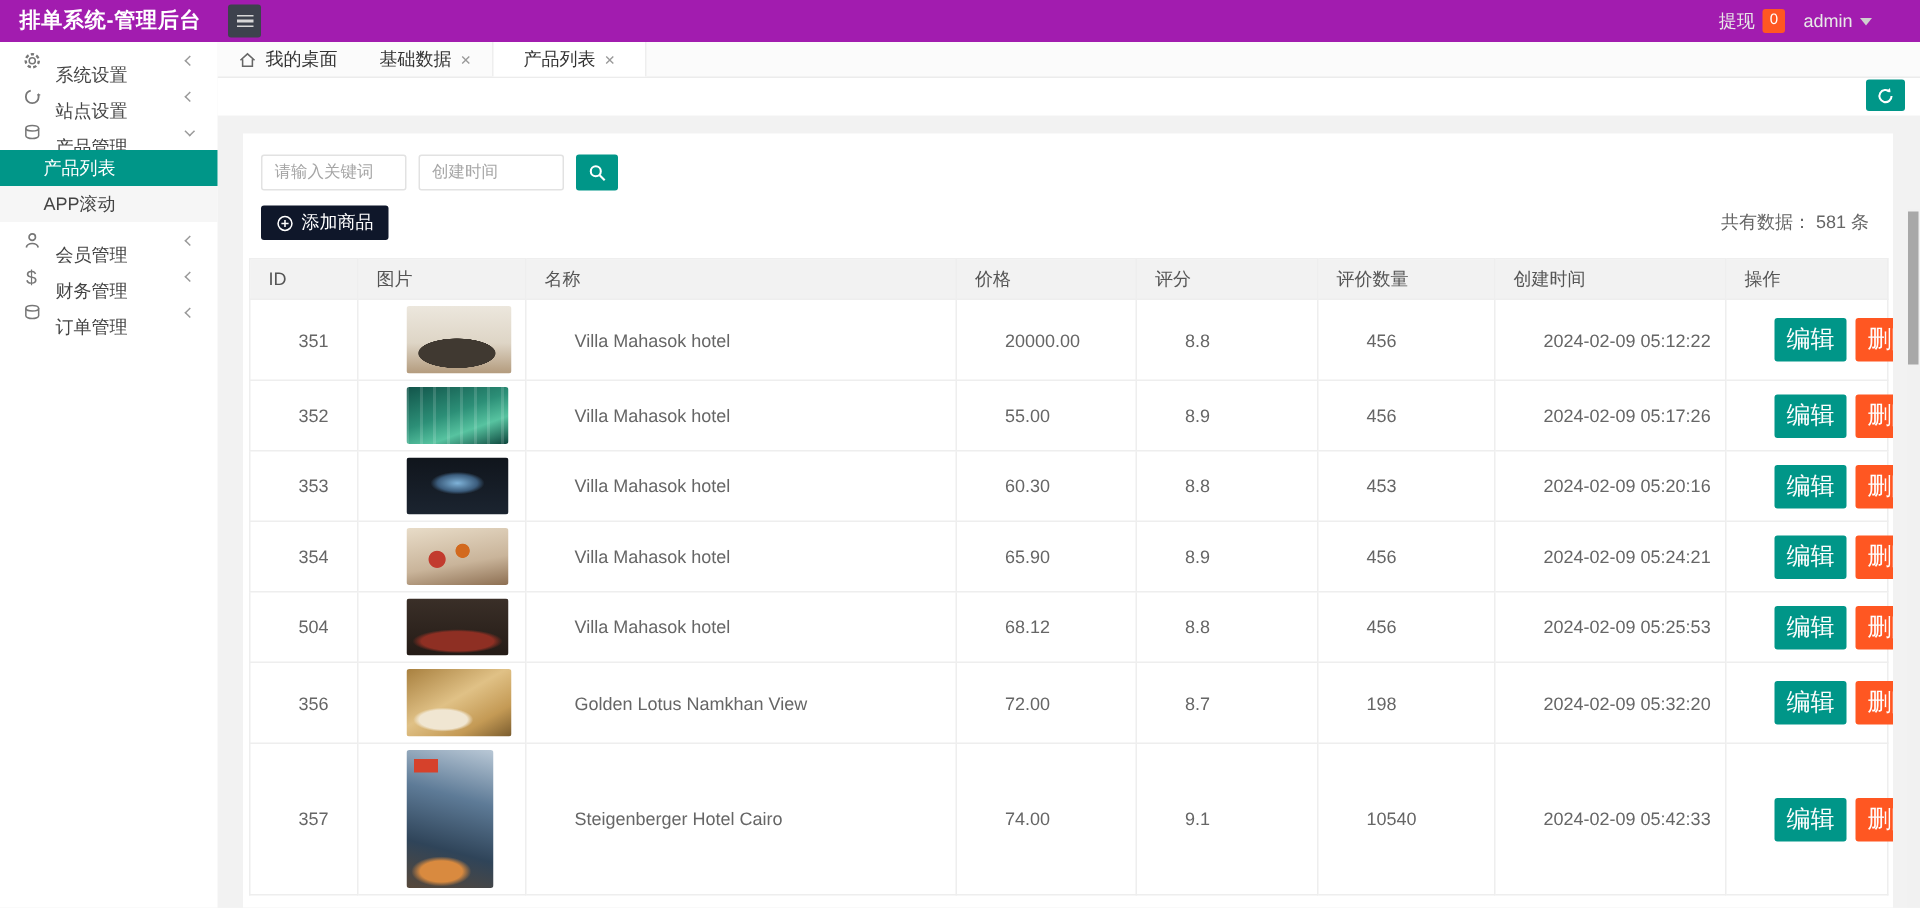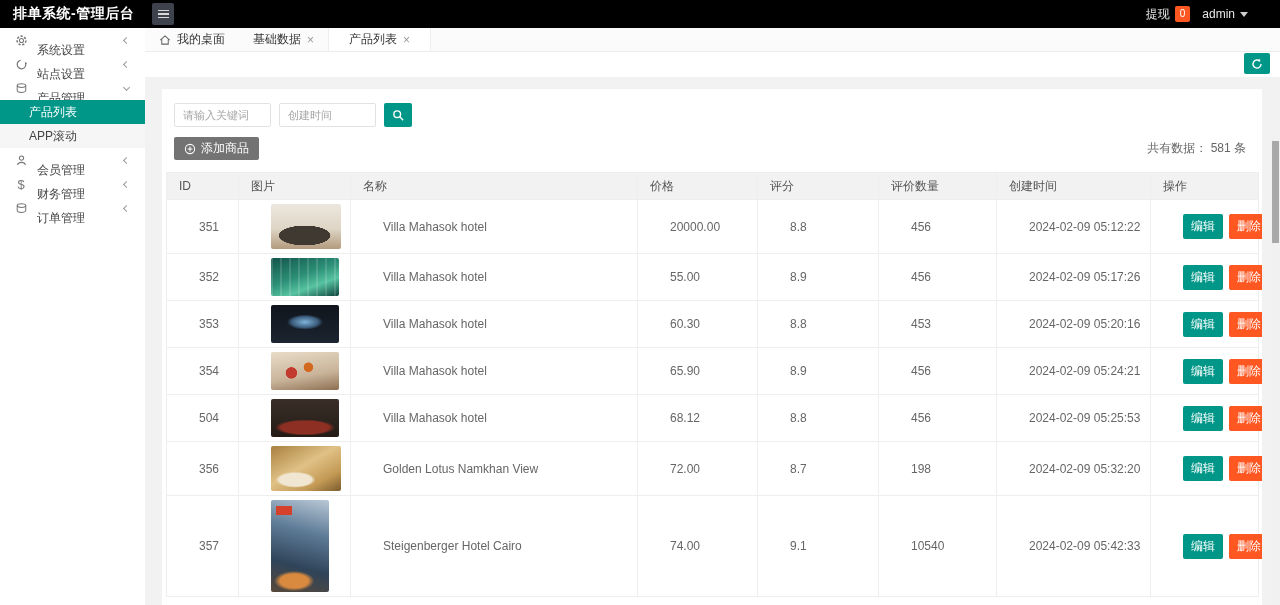--- a/index.html
+++ b/index.html
@@ -1,20 +1,20 @@
 <!DOCTYPE html>
 <html><head>
 <meta charset="utf-8">
 <style>
   * { margin:0; padding:0; box-sizing:border-box; }
   html,body { width:1280px; height:605px; overflow:hidden; background:#f2f2f2;
     font-family:"Liberation Sans","DejaVu Sans",sans-serif; font-size:12px; color:#333; }
 
   
-  .topbar { position:absolute; left:0; top:0; width:1280px; height:28px; background:#000000;
+  .topbar { position:absolute; left:0; top:0; width:1280px; height:28px; background:#a21caf;
     display:flex; align-items:center; z-index:30; }
   .topbar .title { color:#fff; font-size:14px; font-weight:bold; padding-left:13px; letter-spacing:.5px; }
   .burger { width:22px; height:22px; background:#3d424d; border-radius:2px; margin-left:18px;
     display:flex; flex-direction:column; justify-content:center; align-items:center; gap:2px; cursor:pointer; }
   .burger i { display:block; width:11px; height:1.5px; background:#d8d8d8; }
   .topbar-right { margin-left:auto; display:flex; align-items:center; gap:4px; padding-right:32px; }
   .withdraw { display:flex; align-items:center; gap:5px; color:#e8e8e8; cursor:pointer; }
   .badge { background:#ff5722; color:#fff; font-size:10px; line-height:1; padding:3px 5px; border-radius:2px; }
   .userbox { display:flex; align-items:center; gap:5px; color:#e8e8e8; cursor:pointer; margin-left:8px; }
   .caret { width:0; height:0; border-left:4px solid transparent; border-right:4px solid transparent; border-top:5px solid #cfcfcf; }
@@ -45,21 +45,21 @@
     border:none; border-radius:2px; display:flex; align-items:center; justify-content:center; cursor:pointer; }
 
   .card { position:absolute; left:17px; right:18px; top:37px; bottom:0; background:#fff; padding:6px 4px 0 4px; overflow:hidden; }
   .filter-row { margin:8px 8px 0 8px; display:flex; align-items:center; }
   .f-input { width:97px; height:24px; border:1px solid #e2e2e2; border-radius:2px; padding:0 8px; font-size:11px;
     color:#333; margin-right:8px; outline:none; }
   .f-input::placeholder { color:#a6a6a6; }
   .search-btn { width:28px; height:24px; background:#009688; border:none; border-radius:2px;
     display:flex; align-items:center; justify-content:center; cursor:pointer; }
   .action-row { margin:10px 8px 0 8px; display:flex; align-items:center; }
-  .add-btn { height:23px; background:#737373; color:#fff; border:none; border-radius:2px; font-size:12px;
+  .add-btn { height:23px; background:#0f172a; color:#fff; border:none; border-radius:2px; font-size:12px;
     display:flex; align-items:center; gap:5px; padding:0 10px; cursor:pointer; }
   .total { margin-left:auto; color:#666; font-size:12px; padding-right:4px; }
   .total b { font-weight:normal; }
 
   
   table { border-collapse:collapse; width:100%; margin-top:12px; table-layout:fixed; }
   th, td { border:1px solid #eee; font-weight:normal; text-align:left; padding:4px 0 4px 12px; font-size:12px; }
   thead th { background:#f2f2f2; color:#555; height:27px; padding-top:0; padding-bottom:0; }
   tbody td { color:#666;padding-left:32px; }
   col.c-id{width:72px;} col.c-img{width:112px;} col.c-name{width:287px;} col.c-price{width:120px;}
@@ -82,21 +82,21 @@
     radial-gradient(ellipse 30px 8px at 50% 75%, #8e2f23 80%, transparent),
     linear-gradient(#3a2f28,#241b16);}
   .img-356{width:70px;height:45px;background:
     radial-gradient(ellipse 20px 8px at 35% 75%, #f0e6d2 80%, transparent),
     linear-gradient(150deg,#a8803f,#e0c186 45%,#c49a55 75%,#7a5c2e);}
   .img-357{width:58px;height:92px;background:
     linear-gradient(#d6412b,#d6412b) 5px 6px/16px 9px no-repeat,
     radial-gradient(ellipse 20px 10px at 40% 88%, #d98a3f 70%, transparent),
     linear-gradient(195deg,#b9c8d6 0%,#5e7b97 35%,#2f4459 70%,#57483a 100%);}
   .ops { white-space:nowrap; }
-  .btn { border:none; border-radius:2px; color:#fff; font-size:12px; padding:4px 8px; cursor:pointer; }
+  .btn { border:none; border-radius:2px; color:#fff; font-size:16px; padding:4px 8px; cursor:pointer; }
   .btn.edit { background:#009688; margin-right:6px; }
   .btn.del { background:#ff5722; }
 
   
   .sb-track { position:absolute; right:0; top:87px; bottom:0; width:9px; background:#f1f1f1; z-index:25; }
   .sb-thumb { position:absolute; top:2px; left:1px; width:7px; height:102px; background:#a8a8a8; }
 
   svg { display:block; }
 </style>
 </head>

